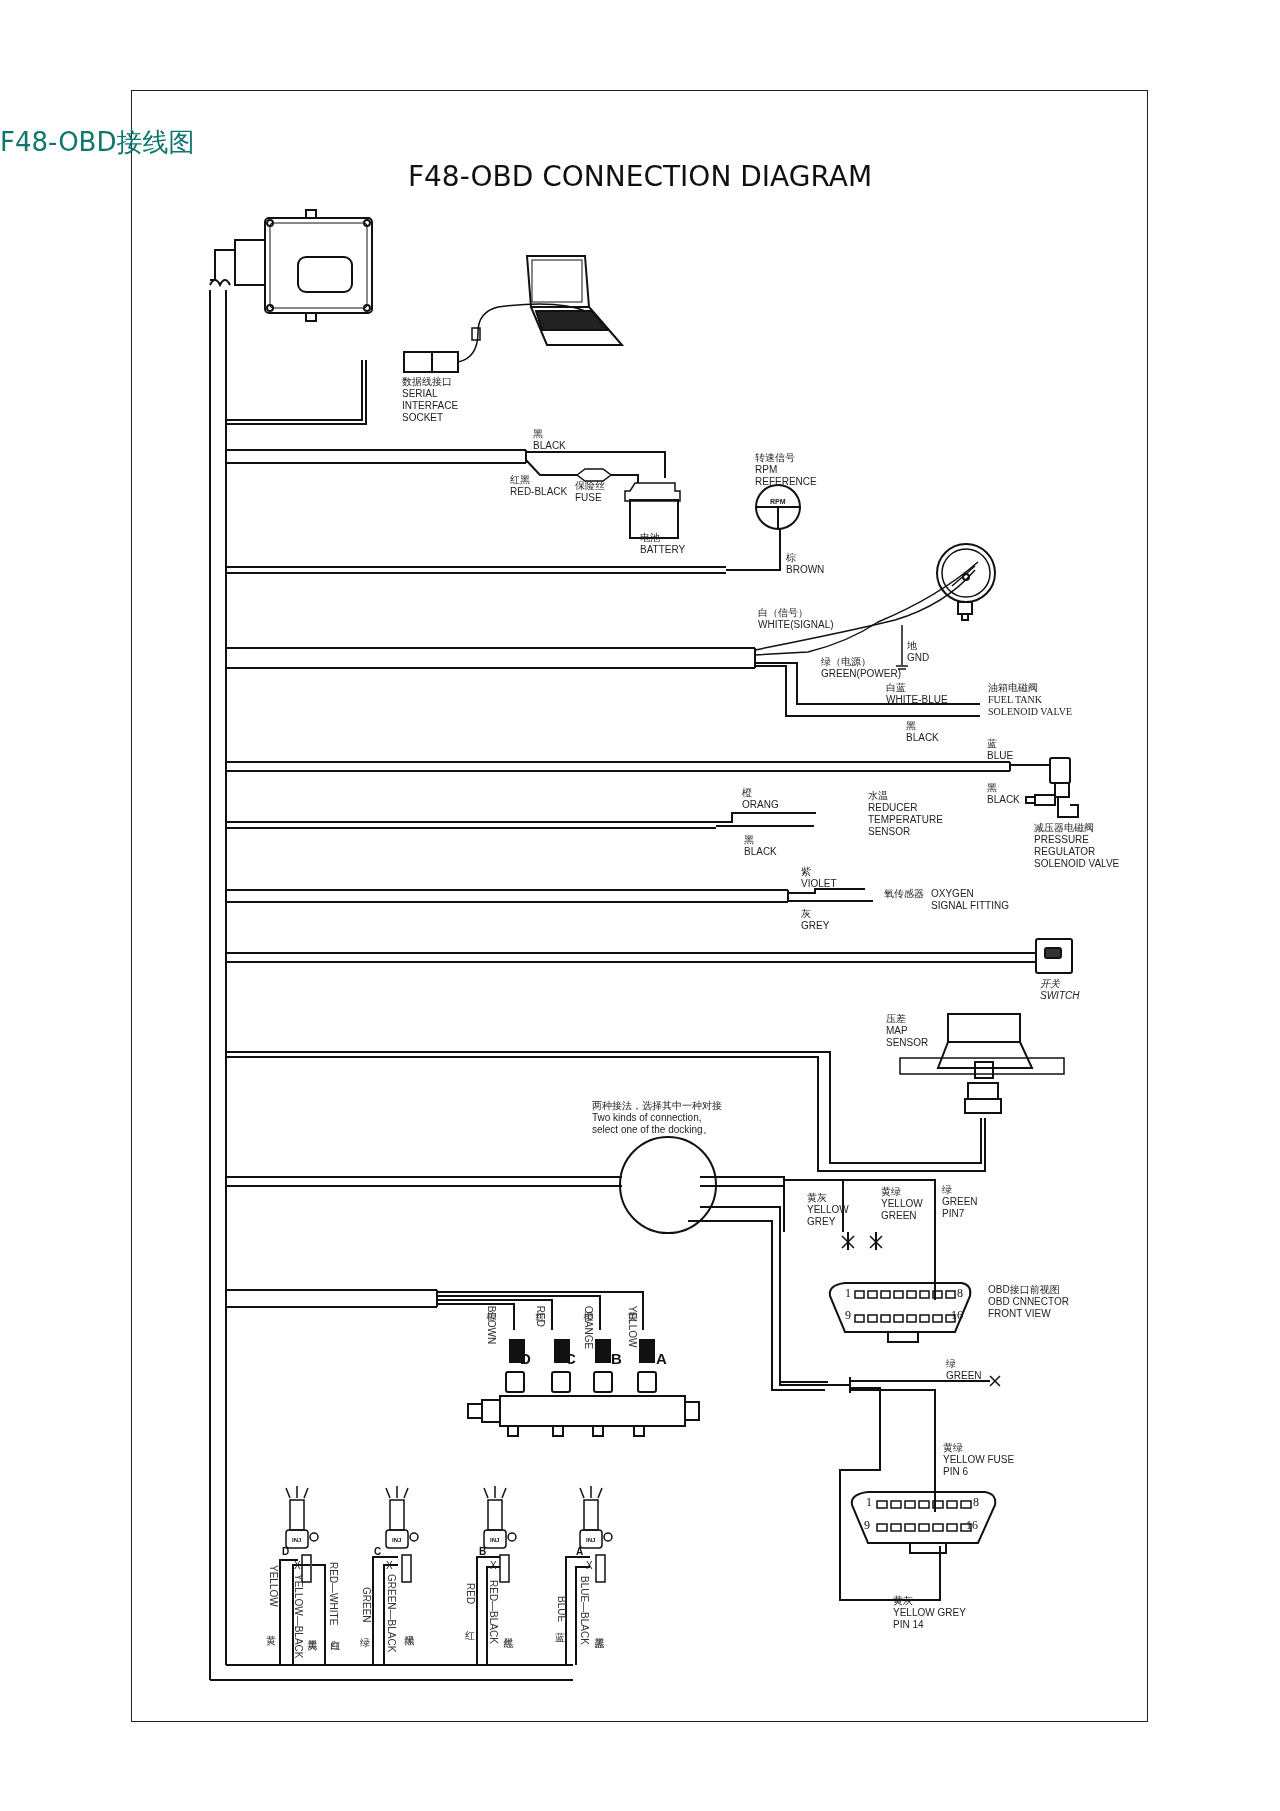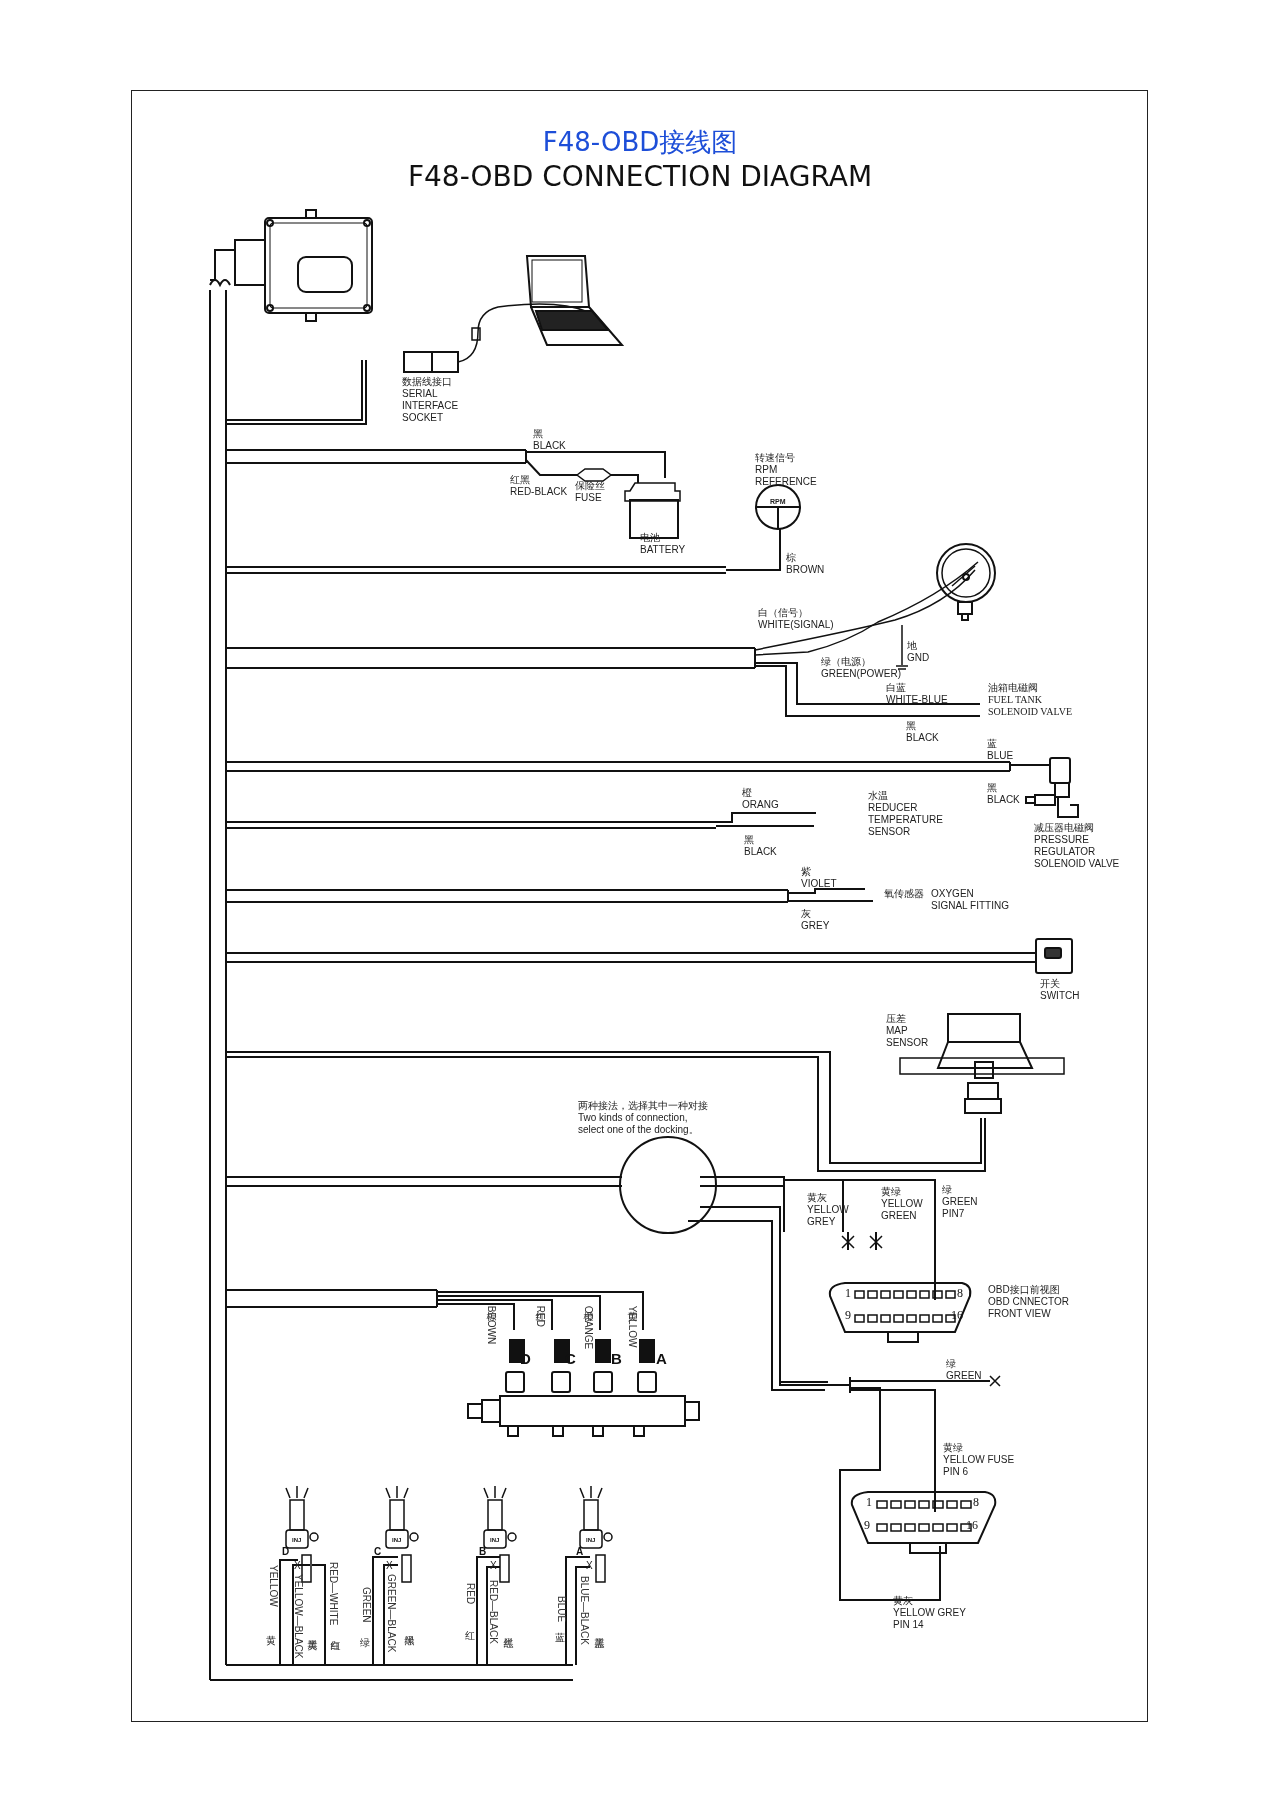--- a/index.html
+++ b/index.html
@@ -2,21 +2,21 @@
 <html><head>
 <meta charset="utf-8">
 <style>
   html,body{margin:0;padding:0;background:#ffffff;}
   body{width:1280px;height:1811px;position:relative;overflow:hidden;font-family:"Liberation Sans","DejaVu Sans",sans-serif;color:#111;}
   #frame{position:absolute;left:131px;top:90px;width:1017px;height:1632px;border:1.5px solid #222;box-sizing:border-box;}
   svg#wiring{position:absolute;left:0;top:0;width:1280px;height:1811px;}
   .t{position:absolute;font-size:10px;line-height:12px;color:#222;white-space:nowrap;}
   .t .zh{display:block;}
   .t .en{display:block;}
-  .title1{position:absolute;left:0;width:1280px;top:125px;text-align:center;font-size:26px;color:#1d4ed8;font-family:"DejaVu Sans",sans-serif;}
+  .title1{position:absolute;left:0;width:1280px;top:125px;font-size:26px;color:#0f766e;font-family:"DejaVu Sans",sans-serif;}
   .title2{position:absolute;left:0;width:1280px;top:160px;text-align:center;font-size:28px;color:#111;font-family:"DejaVu Sans",sans-serif;}
   .vert{position:absolute;writing-mode:vertical-rl;font-size:10px;color:#333;white-space:nowrap;}
   .letter{position:absolute;font-size:15px;font-weight:bold;color:#111;}
   .small-letter{position:absolute;font-size:10px;font-weight:bold;color:#111;}
   .pin-num{position:absolute;font-size:12px;font-family:"Liberation Serif",serif;color:#111;}
 </style>
 </head>
 <body>
 
 <div id="frame"></div>
@@ -400,32 +400,32 @@
 <div class="t" style="left:884px;top:888px;">氧传感器</div>
 <div class="t" style="left:931px;top:888px;">
   <span class="en">OXYGEN</span>
   <span class="en">SIGNAL FITTING</span>
 </div>
 <div class="t" style="left:801px;top:908px;">
   <span class="zh">灰</span>
   <span class="en">GREY</span>
 </div>
 
-<div class="t" style="left:1040px;top:978px;">
+<div class="t" style="left:1040px;top:978px;font-style:italic;">
   <span class="zh">开关</span>
   <span class="en">SWITCH</span>
 </div>
 
 <div class="t" style="left:886px;top:1013px;">
   <span class="zh">压差</span>
   <span class="en">MAP</span>
   <span class="en">SENSOR</span>
 </div>
 
-<div class="t" style="left:578px;top:1100px;">
+<div class="t" style="left:592px;top:1100px;">
   <span class="zh">两种接法，选择其中一种对接</span>
   <span class="en">Two kinds of connection,</span>
   <span class="en">select one of the docking。</span>
 </div>
 
 <div class="t" style="left:807px;top:1192px;">
   <span class="zh">黄灰</span>
   <span class="en">YELLOW</span>
   <span class="en">GREY</span>
 </div>

